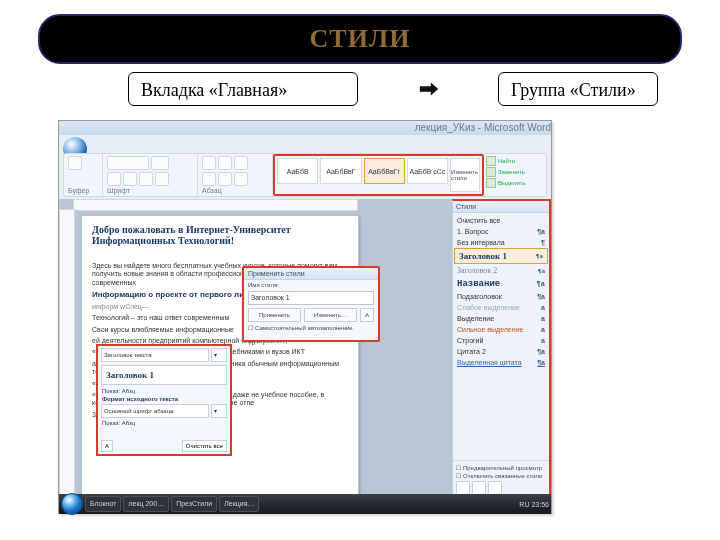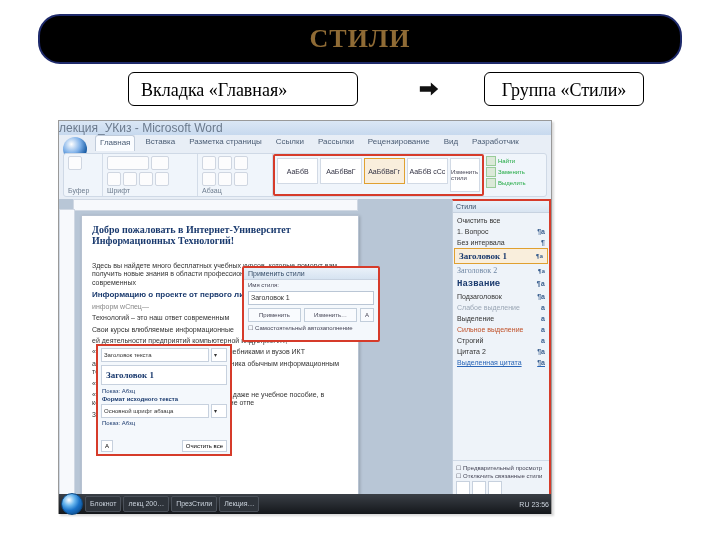--- a/index.html
+++ b/index.html
@@ -2,26 +2,26 @@
 <html><head>
 <meta charset="utf-8">
 <style>
   body{margin:0;font-family:Arial,Helvetica,sans-serif;background:#fff;width:720px;height:540px;overflow:hidden}
   .slide{width:720px;height:437px;position:relative;background:#fff}
   .title-bar{position:absolute;left:38px;top:14px;width:640px;height:46px;background:#000;border:2px solid #1e2a6b;border-radius:22px}
   .title-bar .t{color:#8f6b35;font-family:"Times New Roman",serif;font-weight:bold;font-size:26px;text-align:center;line-height:46px;letter-spacing:1px}
   .link-bar{position:absolute;left:38px;top:72px;width:640px;height:36px}
   .link-btn{position:absolute;top:0;height:34px;background:#fff;border:1px solid #000;border-radius:6px;font-family:"Times New Roman",serif;font-size:18px;line-height:34px;padding:0 12px;box-sizing:border-box}
   .link-btn.left{left:90px;width:230px;}
-  .link-btn.right{left:446px;width:160px;text-align:center}
+  .link-btn.right{left:460px;width:160px;text-align:left}
   .arrow{position:absolute;left:380px;top:6px;width:22px;height:22px}
   .arrow svg{width:22px;height:22px}
   .shot{position:absolute;left:58px;top:120px;width:492px;height:392px;background:#dfe9f3;border:1px solid #999;box-shadow:2px 2px 2px rgba(0,0,0,.15)}
   
-  .win-title{height:14px;background:linear-gradient(#dbe7f5,#c7d9ee);font-size:12px;text-align:left;color:#6b7a8d;line-height:14px}
+  .win-title{height:14px;background:linear-gradient(#dbe7f5,#c7d9ee);font-size:10px;text-align:right;color:#6b7a8d;line-height:14px}
   .ribbon{height:64px;background:#e8eef6;border-bottom:1px solid #b8c7d8;position:relative}
   .tabs{position:absolute;left:36px;top:0;height:16px;display:flex;gap:6px}
   .tab{font-size:8px;color:#4a5c74;padding:2px 4px}
   .tab.active{background:#fafcff;border:1px solid #c0cbda;border-bottom:none;border-radius:3px 3px 0 0}
   .orb{position:absolute;left:4px;top:2px;width:24px;height:24px;border-radius:50%;background:radial-gradient(circle at 35% 30%,#fff,#7eb0e8 40%,#1c5fa7 70%,#0b3d73)}
   .rib-body{position:absolute;left:4px;top:18px;right:4px;bottom:2px;background:#f0f5fb;border:1px solid #cfd9e6;border-radius:3px;display:flex}
   .grp{border-right:1px solid #d3dce8;padding:2px 4px;font-size:7px;color:#6d7c8e;display:flex;flex-direction:column;justify-content:space-between}
   .grp .row{display:flex;gap:2px}
   .mini{width:12px;height:12px;background:#fcfcfd;border:1px solid #cfd6e1;border-radius:2px}
   .stylesgrp{border:2px solid #d63b2a;border-radius:2px;flex:1;display:flex;gap:2px;padding:2px}
@@ -95,30 +95,20 @@
           <path d="M2 9h12V5l8 7-8 7v-4H2z" fill="#111"></path>
         </svg>
     </div>
     <div class="link-btn right">Группа «Стили»</div>
   </div>
 
   <div class="shot">
     <div class="win-title">лекция_УКиз - Microsoft Word</div>
     <div class="ribbon">
       <div class="orb"></div>
-      <div class="tabs">
-        <div class="tab active">Главная</div>
-        <div class="tab">Вставка</div>
-        <div class="tab">Разметка страницы</div>
-        <div class="tab">Ссылки</div>
-        <div class="tab">Рассылки</div>
-        <div class="tab">Рецензирование</div>
-        <div class="tab">Вид</div>
-        <div class="tab">Разработчик</div>
-      </div>
       <div class="rib-body">
         <div class="grp" style="width:30px">
           <div class="row">
               <div class="mini"></div>
             </div>
           <div>Буфер</div>
         </div>
         <div class="grp" style="width:86px">
           <div class="row">
               <div class="mini" style="width:40px"></div>

